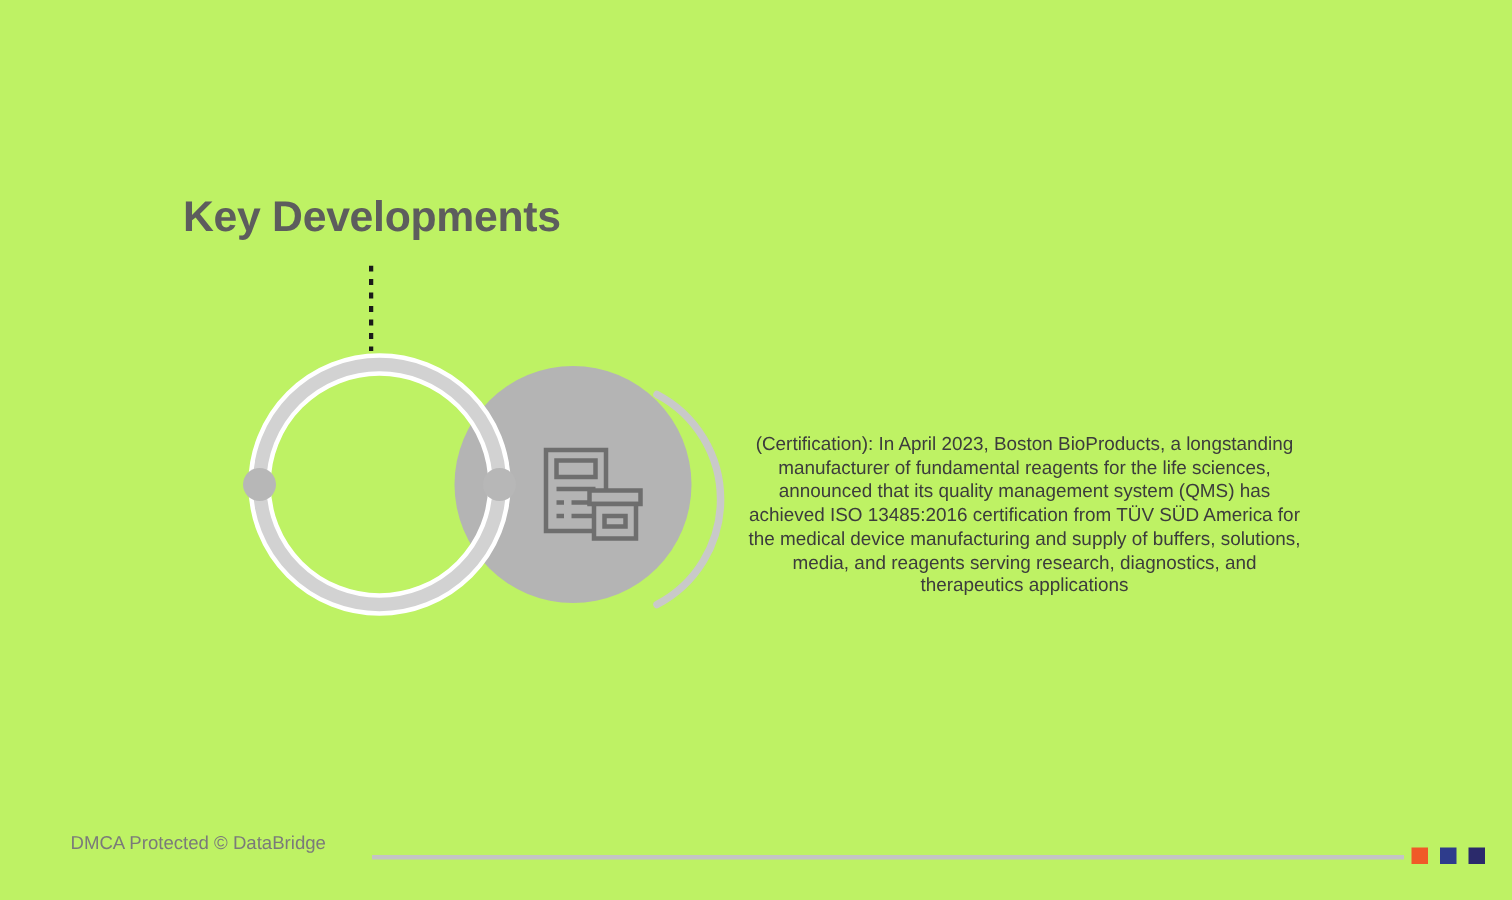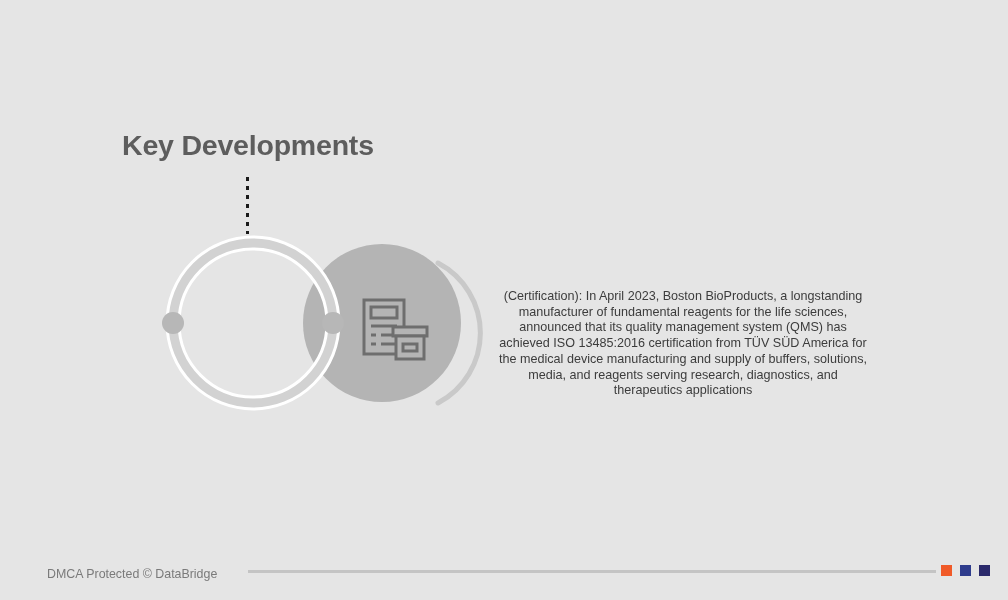--- a/index.html
+++ b/index.html
@@ -10,21 +10,21 @@
     width: 1008px;
     height: 600px;
     background: #ffffff;
     font-family: "Liberation Sans", sans-serif;
     overflow: hidden;
     position: relative;
   }
   .slide {
     position: absolute;
     inset: 0;
-    background: #e5e5e5;
+    background: #bef264;
   }
 
   
   .title {
     position: absolute;
     left: 122px;
     top: 128px;
     font-size: 28.5px;
     font-weight: bold;
     color: #5d5d5d;
@@ -60,21 +60,21 @@
     font-size: 12.6px;
     line-height: 15.7px;
     color: #3c3c3c;
     text-align: center;
   }
 
   
   .footer-text {
     position: absolute;
     left: 47px;
-    top: 567px;
+    top: 555px;
     font-size: 12.4px;
     color: #7a7a7a;
     white-space: nowrap;
   }
   .footer-rule {
     position: absolute;
     left: 248px;
     top: 570px;
     width: 688px;
     height: 3px;

